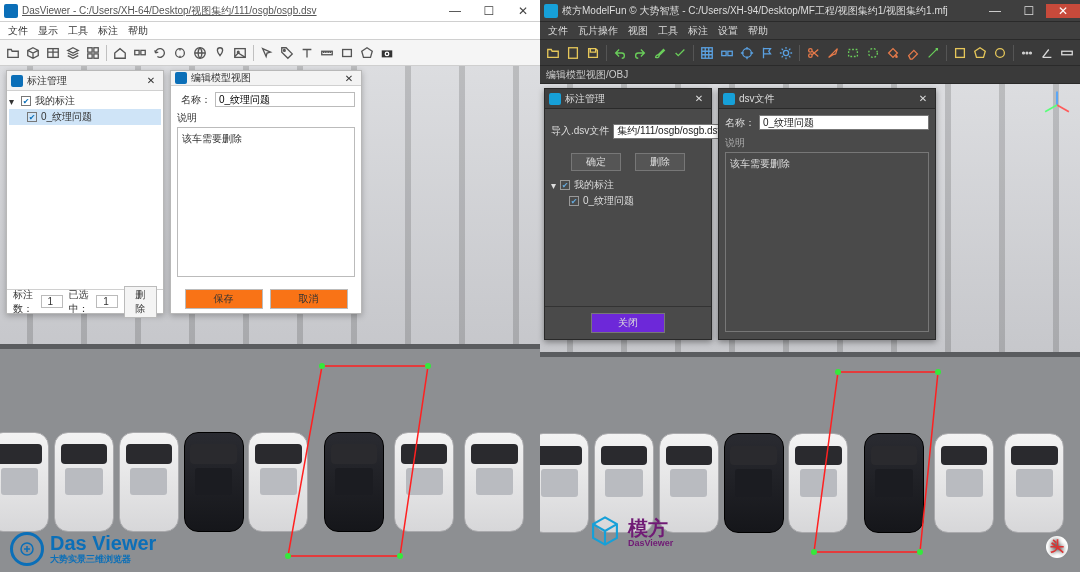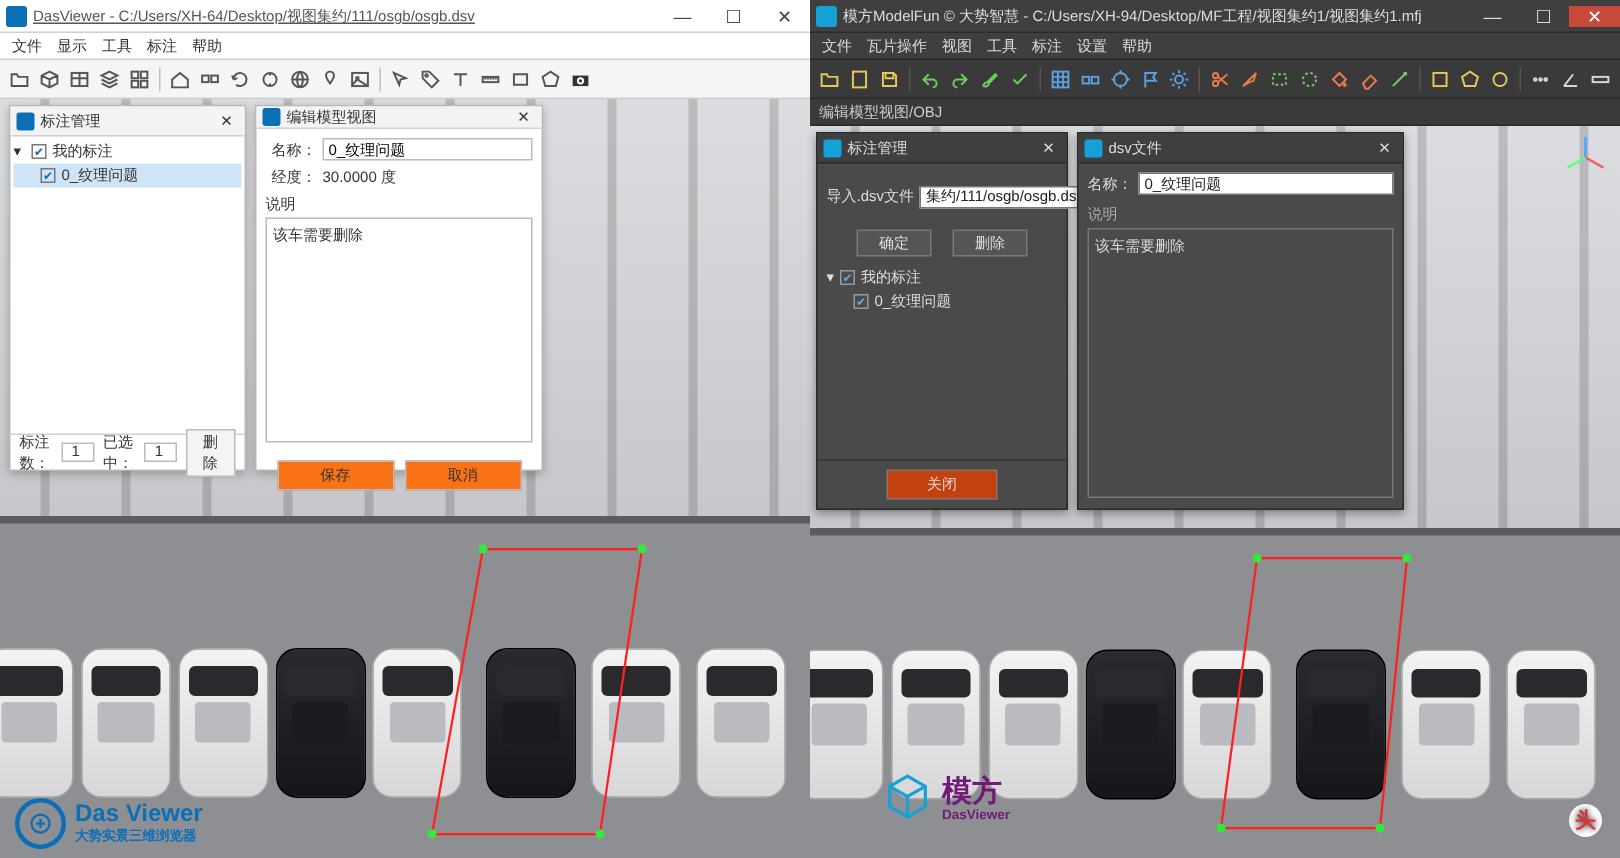--- a/index.html
+++ b/index.html
@@ -50,21 +50,21 @@
   .frow { display: flex; align-items: center; gap: 4px; margin-bottom: 4px; }
   .frow .flab { width: 34px; text-align: right; }
   .frow input { flex: 1; border: 1px solid #bbb; padding: 1px 3px; font-size: 10px; }
   .desc-box { border: 1px solid #bbb; height: 150px; padding: 4px; font-size: 10px; background: #fff; }
   .pbtns-l { display: flex; justify-content: space-around; padding: 6px 10px 10px; }
   .pbtns-l .b { border: 1px solid #bbb; background: #f97316; padding: 2px 28px; }
 
   .logo-l { position: absolute; left: 10px; bottom: 6px; display: flex; align-items: center; gap: 6px; color: #0b6fb8; }
   .logo-l .lg { width: 34px; height: 34px; border: 3px solid #0b6fb8; border-radius: 50%; display: flex; align-items: center; justify-content: center; }
   .logo-l .lg svg { width: 18px; height: 18px; stroke: #0b6fb8; fill: none; stroke-width: 2; }
-  .logo-l .t1 { font-size: 16px; font-weight: 700; line-height: 1; }
+  .logo-l .t1 { font-size: 20px; font-weight: 700; line-height: 1; }
   .logo-l .t2 { font-size: 9px; font-weight: 700; color: #0b6fb8; }
 
   
   .app-right { position: relative; width: 540px; height: 572px; background: #3a3a3a; display: flex; flex-direction: column; }
   .titlebar-r { height: 22px; background: #3f3f3f; display: flex; align-items: center; font-size: 10px; color: #ddd; border-bottom: 1px solid #2a2a2a; }
   .titlebar-r .ticon { width: 14px; height: 14px; margin: 0 4px; background: #16a0d8; border-radius: 2px; }
   .titlebar-r .ttitle { flex: 1; white-space: nowrap; overflow: hidden; }
   .titlebar-r .wbtn { width: 34px; text-align: center; font-size: 12px; color: #ddd; }
   .titlebar-r .close { background: #c74a3b; color: #fff; }
   .menubar-r { height: 18px; background: #3f3f3f; display: flex; gap: 10px; padding: 0 8px; font-size: 10px; color: #ddd; align-items: center; border-bottom: 1px solid #2a2a2a; }
@@ -85,21 +85,21 @@
   .pbody-r { flex: 1; padding: 6px; }
   .irow-r { display: flex; align-items: center; gap: 4px; margin-bottom: 6px; }
   .irow-r .lab { white-space: nowrap; }
   .irow-r input { flex: 1; background: #fff; color: #222; border: 1px solid #777; padding: 1px 3px; font-size: 10px; }
   .irow-r .bt { border: 1px solid #777; background: #555; color: #eee; padding: 1px 6px; }
   .centerbtns { display: flex; justify-content: center; gap: 14px; margin-bottom: 6px; }
   .centerbtns .bt { border: 1px solid #777; background: #555; padding: 1px 14px; }
   .tree-r .node { display: flex; align-items: center; gap: 4px; padding: 1px 0; }
   .tree-r .cb { width: 10px; height: 10px; border: 1px solid #999; display: inline-flex; align-items: center; justify-content: center; font-size: 8px; color: #6ad; }
   .pfoot-r { display: flex; justify-content: center; padding: 6px; border-top: 1px solid #333; }
-  .pfoot-r .bt { border: 1px solid #777; background: #c2410c; padding: 2px 26px; }
+  .pfoot-r .bt { border: 1px solid #777; background: #6d28d9; padding: 2px 26px; }
   .descbox-r { border: 1px solid #777; background: #4a4a4a; height: 180px; padding: 4px; }
 
   .logo-r { position: absolute; left: 48px; bottom: 24px; display: flex; align-items: flex-end; gap: 6px; color: #701a75; }
   .logo-r svg { width: 34px; height: 34px; stroke: #16a0d8; fill: none; stroke-width: 2.5; }
   .logo-r .t1 { font-size: 20px; font-weight: 700; line-height: 1; }
   .logo-r .t2 { font-size: 9px; font-weight: 700; }
 
   .watermark { position: absolute; right: 12px; bottom: 14px; font-size: 20px; color: #fff; font-weight: 700; text-shadow: 0 0 4px #000; display: flex; align-items: center; gap: 4px; }
   .watermark .wi { width: 22px; height: 22px; border-radius: 50%; background: #fff; color: #d33; display: flex; align-items: center; justify-content: center; font-size: 14px; }
 </style>
@@ -330,24 +330,20 @@
   <div class="panel-l" style="left:170px; top:70px; width:192px; height:244px;">
     <div class="phead-l">
       <span class="picon"></span>
       <span class="ptitle">编辑模型视图</span>
       <span class="pclose">✕</span>
     </div>
     <div class="pbody-l">
       <div class="frow">
           <span class="flab">名称：</span>
           <input value="0_纹理问题" style="">
-        </div>
-      <div class="frow">
-          <span class="flab">经度：</span>
-          <span style="flex:1">30.0000 度</span>
         </div>
       <div style="margin:2px 0">说明</div>
       <div class="desc-box"><span>该车需要删除</span></div>
     </div>
     <div class="pbtns-l">
       <span class="b">保存</span>
       <span class="b">取消</span>
     </div>
   </div>
 </div>

